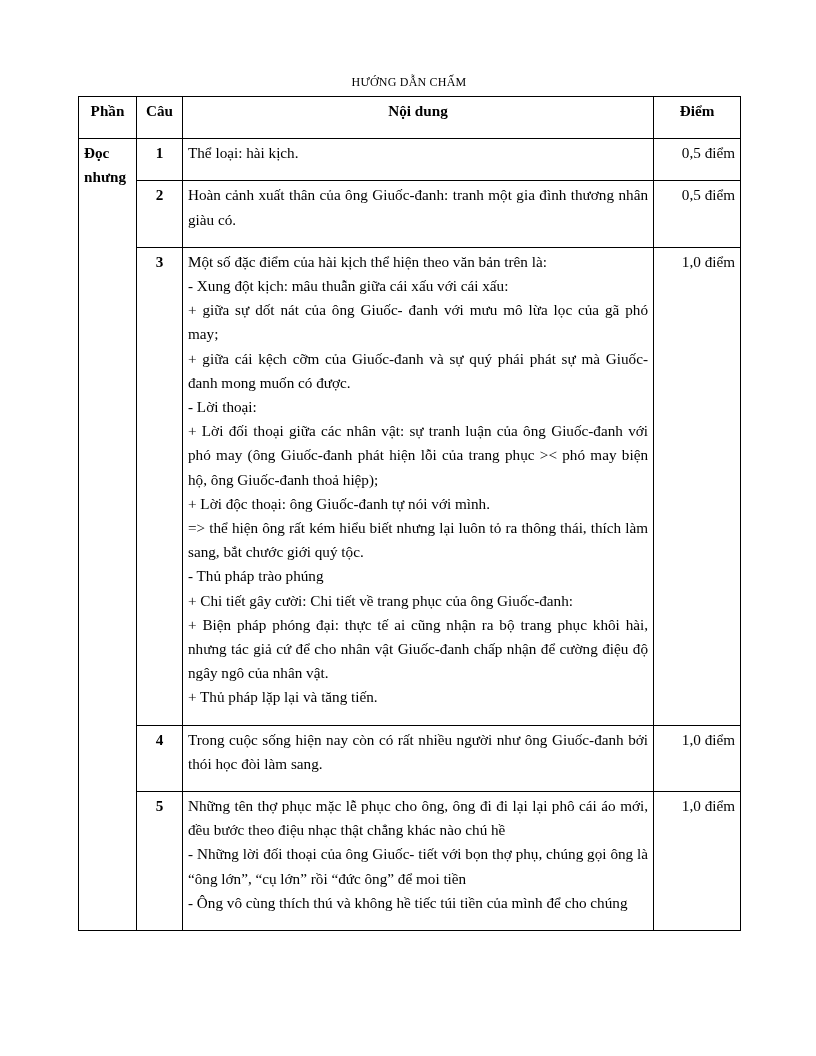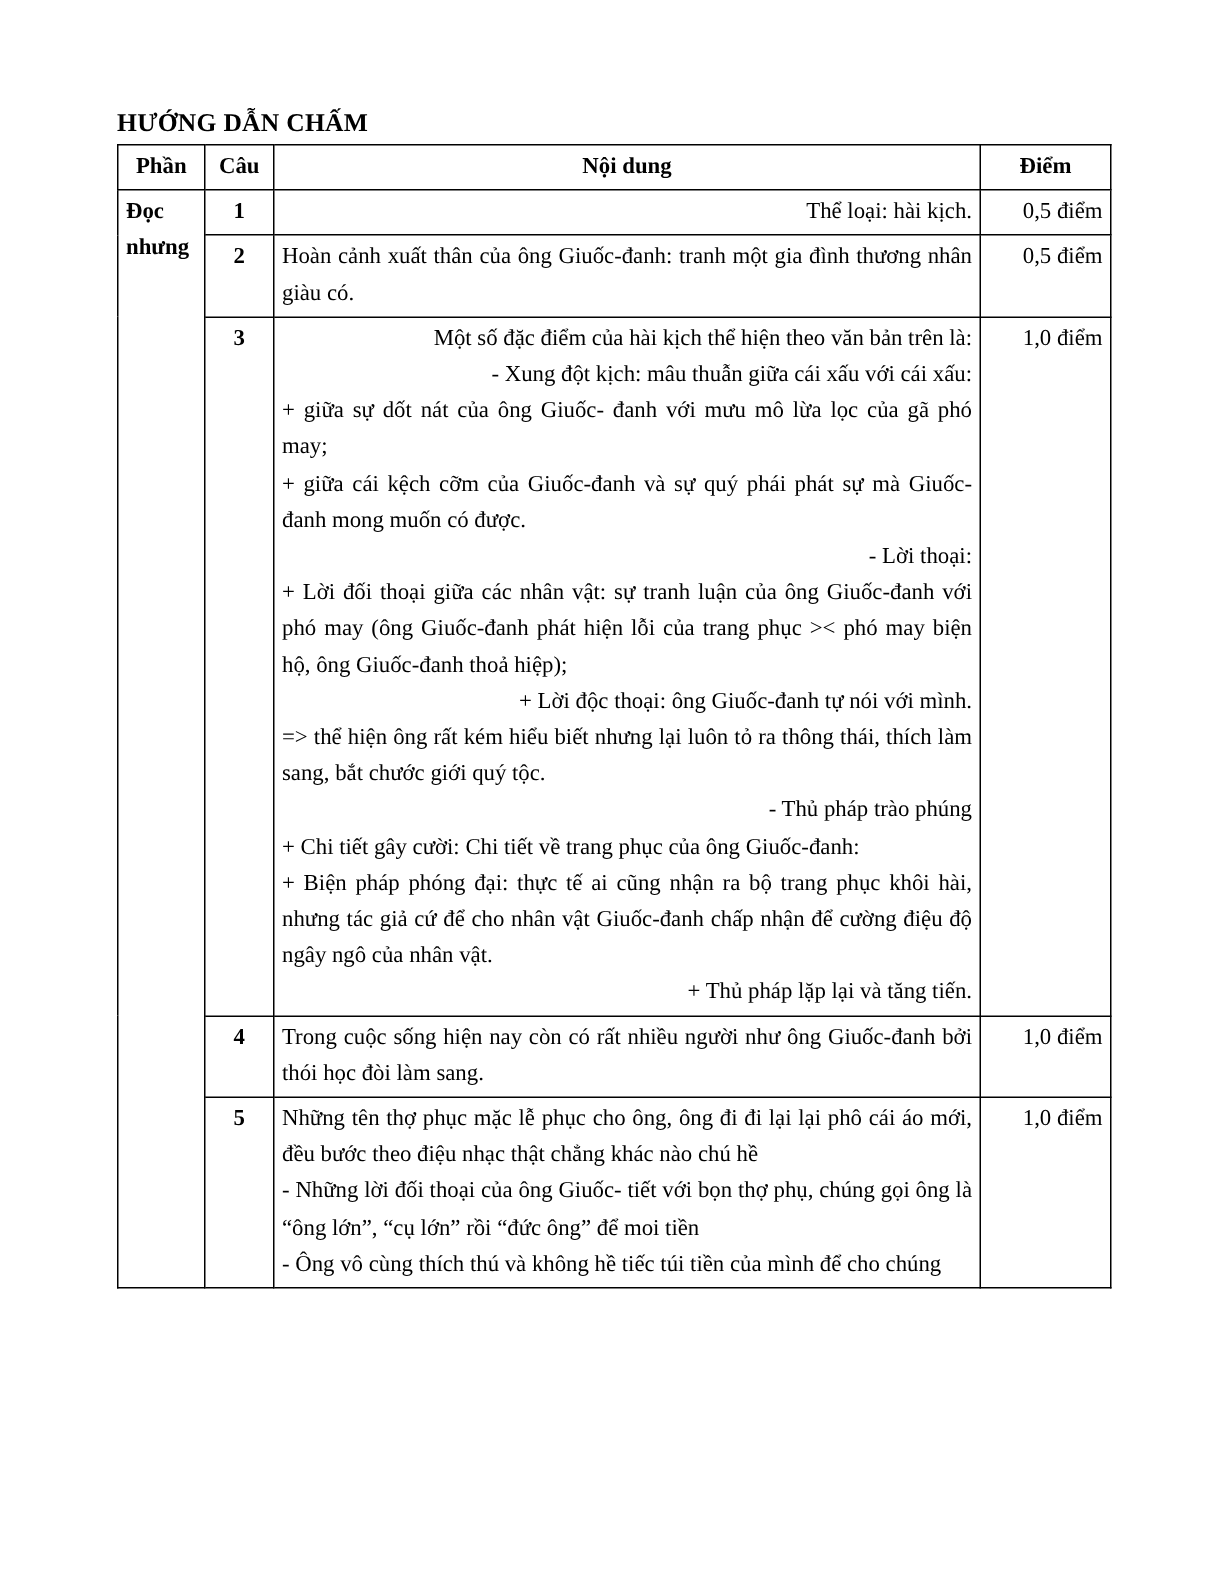--- a/index.html
+++ b/index.html
@@ -19,37 +19,38 @@
     width: 816px;
     height: 1056px;
     box-sizing: border-box;
     padding: 0;
   }
   .doc-title {
     position: absolute;
     left: 78px;
     top: 72px;
     width: 662px;
-    font-weight: bold;
-    font-size: 17px;
+    text-align: center;
+    font-weight: normal;
+    font-size: 12px;
     letter-spacing: 0.2px;
     line-height: 20px;
   }
   table.grading {
     position: absolute;
     left: 78px;
     top: 96px;
     width: 662px;
     border-collapse: collapse;
     table-layout: fixed;
     font-size: 15.2px;
   }
   table.grading td, table.grading th {
     border: 1px solid #000000;
-    padding: 2px 5px 3px 5px;
+    padding: 2px 5px 15px 5px;
     vertical-align: top;
     line-height: 24.2px;
   }
   
   col.c-phan   { width: 58px; }
   col.c-cau    { width: 46px; }
   col.c-noi    { width: 471px; }
   col.c-diem   { width: 87px; }
 
   thead th {
@@ -86,21 +87,21 @@
     padding-right: 6px;
   }
   td.col-noi p {
     margin: 0;
     padding: 0;
     text-align: justify;
     text-justify: inter-word;
   }
   td.col-noi p.last-line,
   td.col-noi p.nojust {
-    text-align: right;
+    text-align: left;
   }
   .phan-label { display: block; }
 </style>
 </head>
 <body>
 
 <div class="page">
 
   <div class="doc-title">HƯỚNG DẪN CHẤM</div>
 

